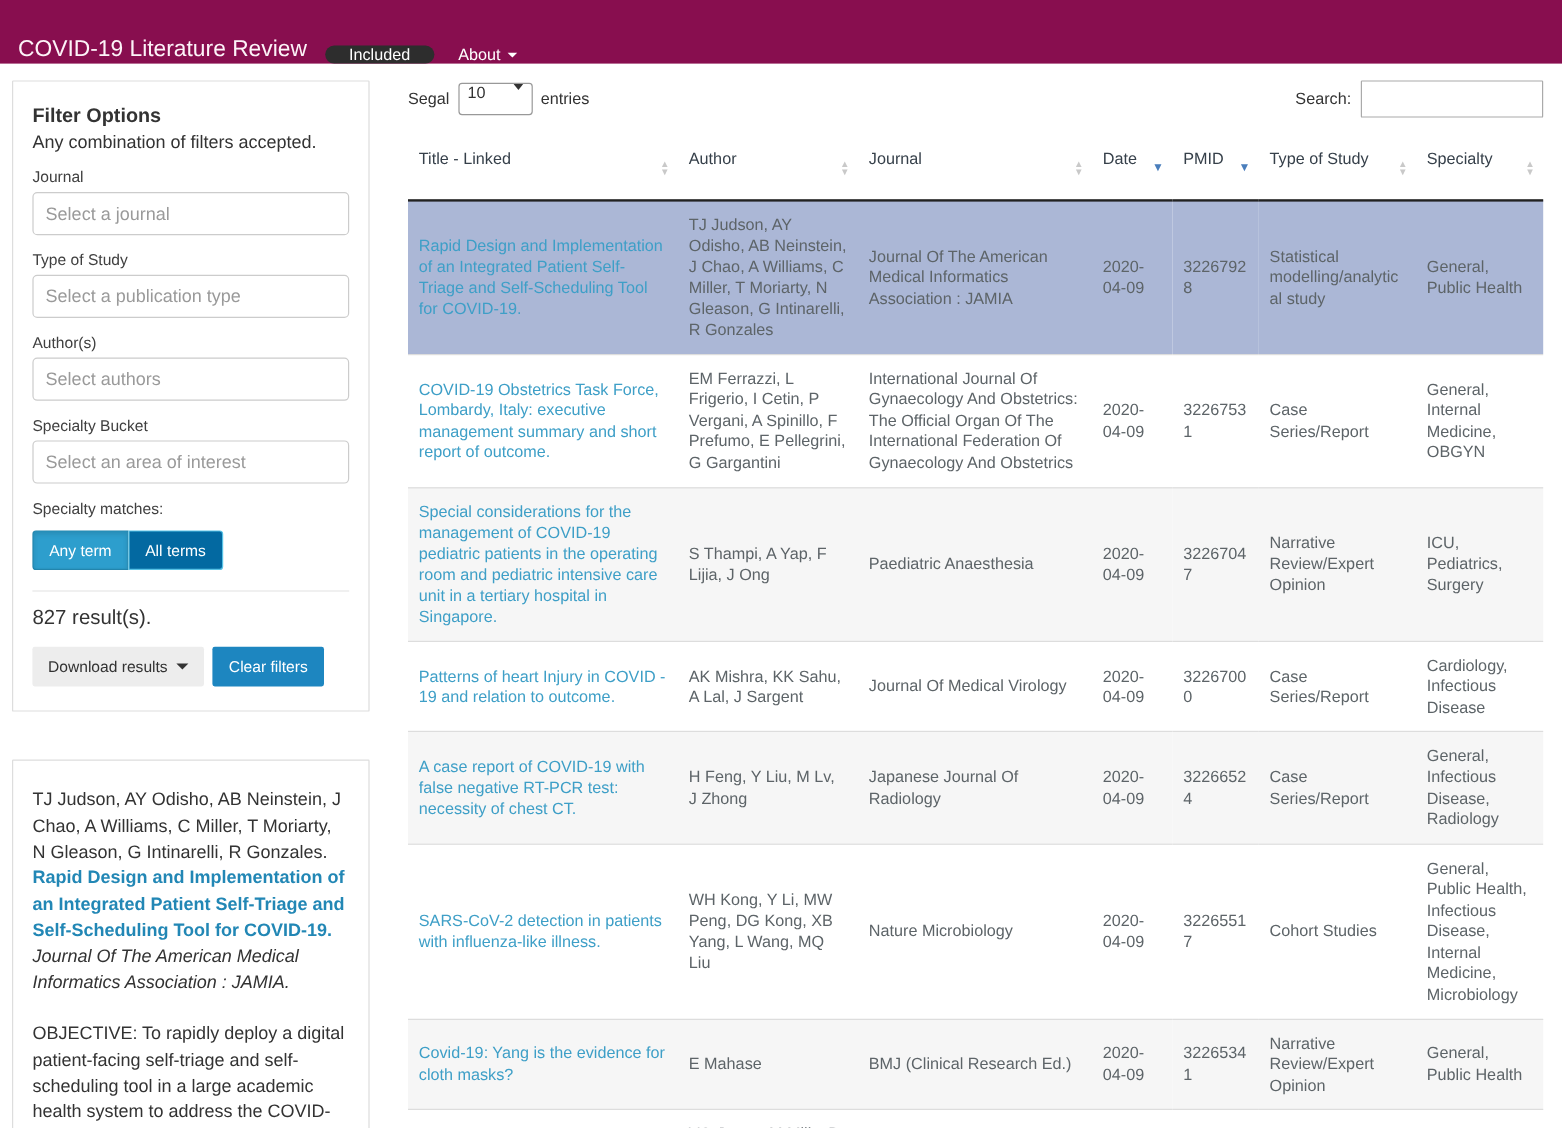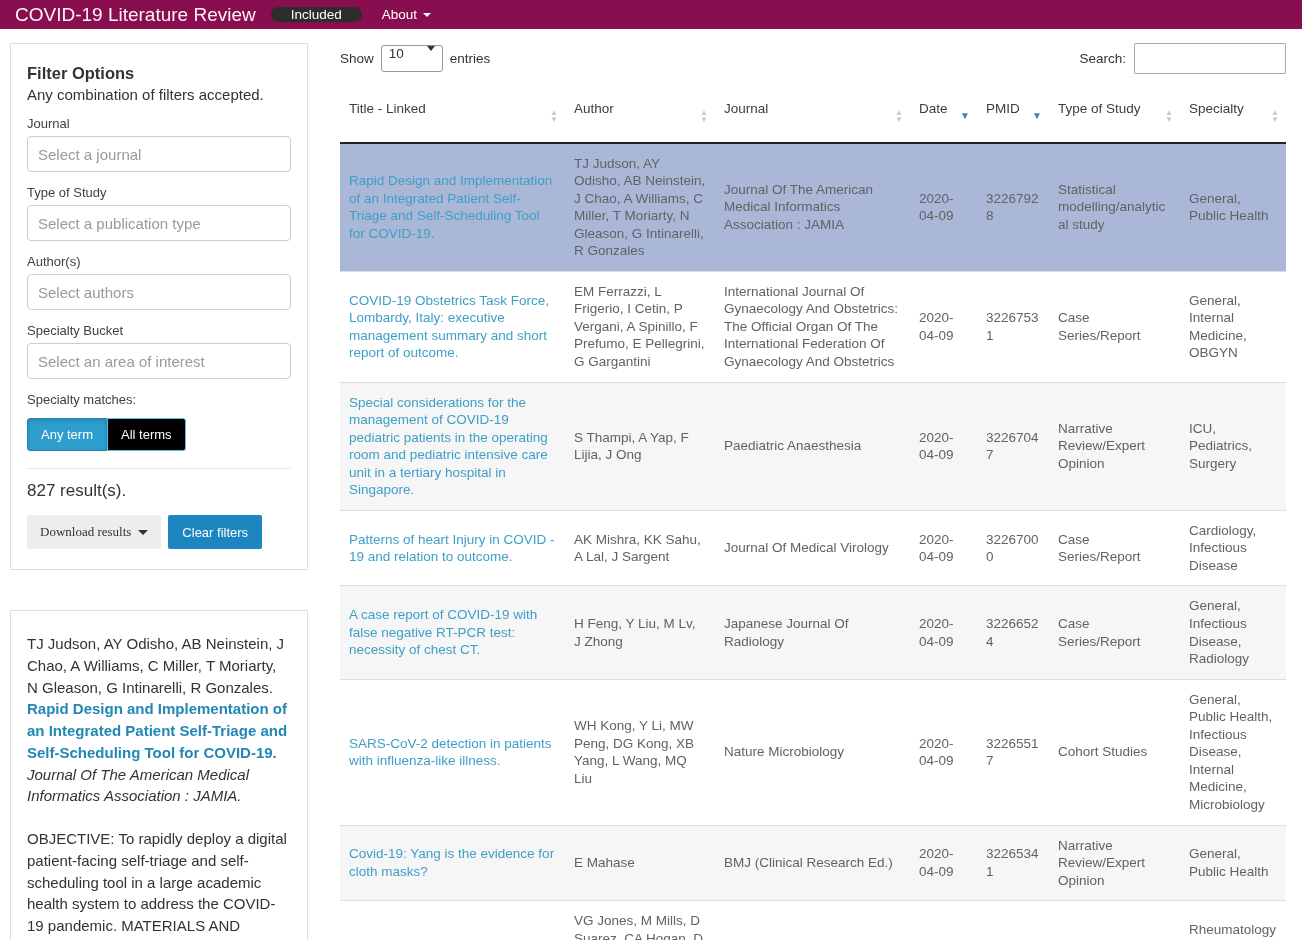--- a/index.html
+++ b/index.html
@@ -3,21 +3,21 @@
 <meta charset="utf-8">
 <style>
   * { box-sizing: border-box; margin: 0; padding: 0; }
   html, body { width: 1302px; height: 940px; overflow: hidden; }
   body {
     font-family: "Liberation Sans", "DejaVu Sans", sans-serif;
     background: #ffffff; color: #333;
   }
 
   
-  .navbar { height: 29px; background: #880e4f; display: flex; align-items: center; }
+  .navbar { height: 53px; background: #880e4f; display: flex; align-items: flex-end; }
   .brand { color: #fdf3f8; font-size: 19px; padding: 0 15px; display: flex; align-items: center; white-space: nowrap; }
   .nav-tab { color: #fff; font-size: 13.5px; padding: 0 20px; display: flex; align-items: center; cursor: pointer; border-radius: 21px; }
   .nav-tab.active { background: #2d2d2d; }
   .caret-down { display: inline-block; width: 0; height: 0; margin-left: 6px;
     border-left: 4px solid transparent; border-right: 4px solid transparent; border-top: 4px solid #fff; }
 
   
   .content { display: flex; padding: 14px 16px 0 10px; }
   .sidebar { width: 298px; flex: none; }
   .main { flex: 1; margin-left: 32px; min-width: 0; }
@@ -29,25 +29,25 @@
   .field { margin-top: 13px; }
   .field-label { font-size: 13px; color: #404040; margin-bottom: 5px; }
   .select-input { width: 100%; height: 36px; border: 1px solid #ccc; border-radius: 4px;
     padding: 7px 10px; font-size: 15px; color: #555; font-family: inherit; background: #fff; }
   .select-input::placeholder { color: #9a9a9a; opacity: 1; }
 
   .toggle-group { display: inline-flex; margin-top: 6px; }
   .btn { border: none; font-family: inherit; font-size: 13px; cursor: pointer; }
   .btn-any { background: #2d9ecd; color: #fff; padding: 8px 13px; border: 1px solid #2285ad;
     border-radius: 3px 0 0 3px; box-shadow: inset 0 2px 4px rgba(0,0,0,.12); }
-  .btn-all { background: #000000; color: #fff; padding: 8px 13px; border: 1px solid #57c2e6; border-radius: 0 3px 3px 0; }
+  .btn-all { background: #0369a1; color: #fff; padding: 8px 13px; border: 1px solid #57c2e6; border-radius: 0 3px 3px 0; }
   .divider { border: 0; border-top: 1px solid #e6e6e6; margin: 17px 0 12px 0; }
   .result-count { font-size: 17px; color: #333; margin-bottom: 14px; }
   .btn-row { display: flex; gap: 7px; }
-  .btn-download { background: #ededed; color: #333; padding: 9px 13px; border-radius: 2px; display: inline-flex; align-items: center; font-family: Liberation Serif, serif; }
+  .btn-download { background: #ededed; color: #333; padding: 9px 13px; border-radius: 2px; display: inline-flex; align-items: center; }
   .btn-download .caret-dark { display: inline-block; width: 0; height: 0; margin-left: 7px;
     border-left: 5px solid transparent; border-right: 5px solid transparent; border-top: 5px solid #333; }
   .btn-clear { background: #1d86c0; color: #fff; padding: 9px 14px; border-radius: 2px; }
 
   .detail-panel { margin-top: 40px; font-size: 15px; line-height: 1.45; color: #333; padding: 22px 16px; }
   .detail-link { color: #2287b5; font-weight: bold; text-decoration: none; }
   .detail-journal { font-style: italic; }
   .detail-abstract { margin-top: 21px; }
 
   
@@ -145,21 +145,21 @@
         <span class="detail-journal">Journal Of The American Medical Informatics Association : JAMIA.</span>
       </p>
       <p class="detail-abstract">OBJECTIVE: To rapidly deploy a digital patient-facing self-triage and self-scheduling tool in a large academic health system to address the COVID-19 pandemic. MATERIALS AND METHODS: We created a patient portal-based COVID-19 self-</p>
     </div>
   </div>
 
   <div class="main">
 
     <div class="controls">
       <div class="show-entries">
-        <span>Show</span>
+        <span>Segal</span>
         <span class="fake-select">
           <span>10</span>
           <span class="caret-dark"></span>
         </span>
         <span>entries</span>
       </div>
       <div class="search-wrap">
         <span>Search:</span>
         <input class="search-input" value="" style="">
       </div>

